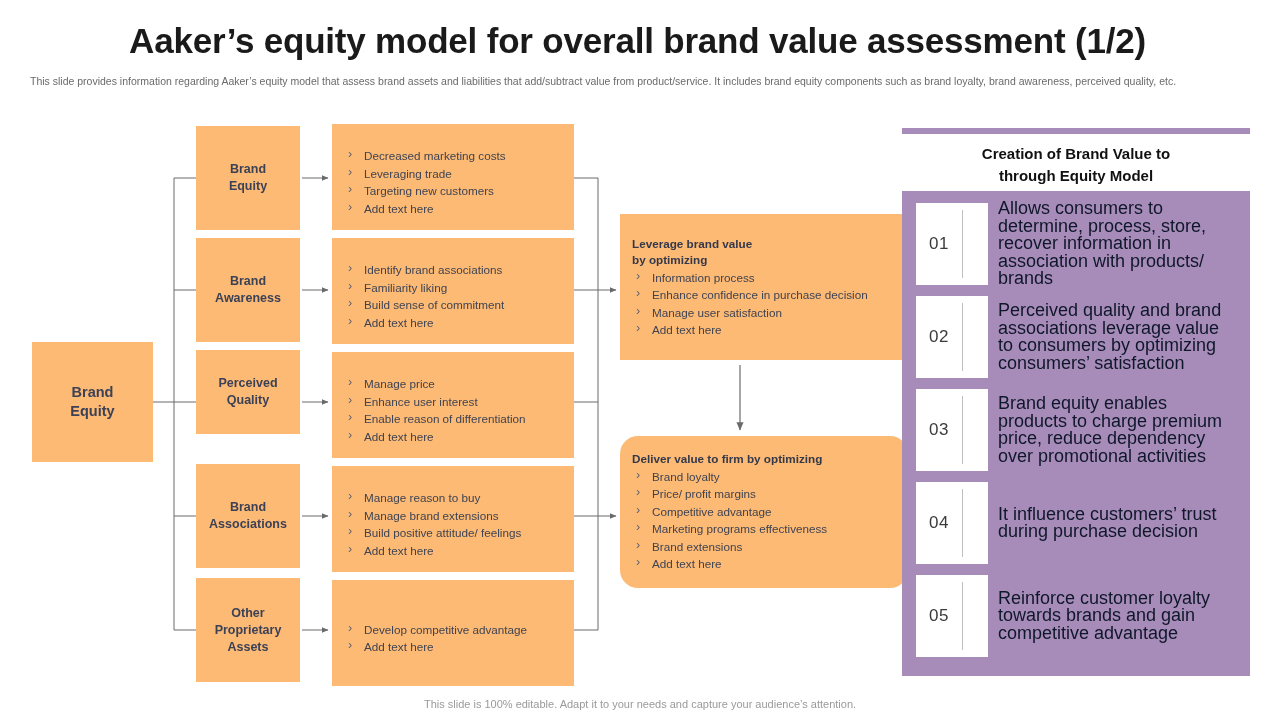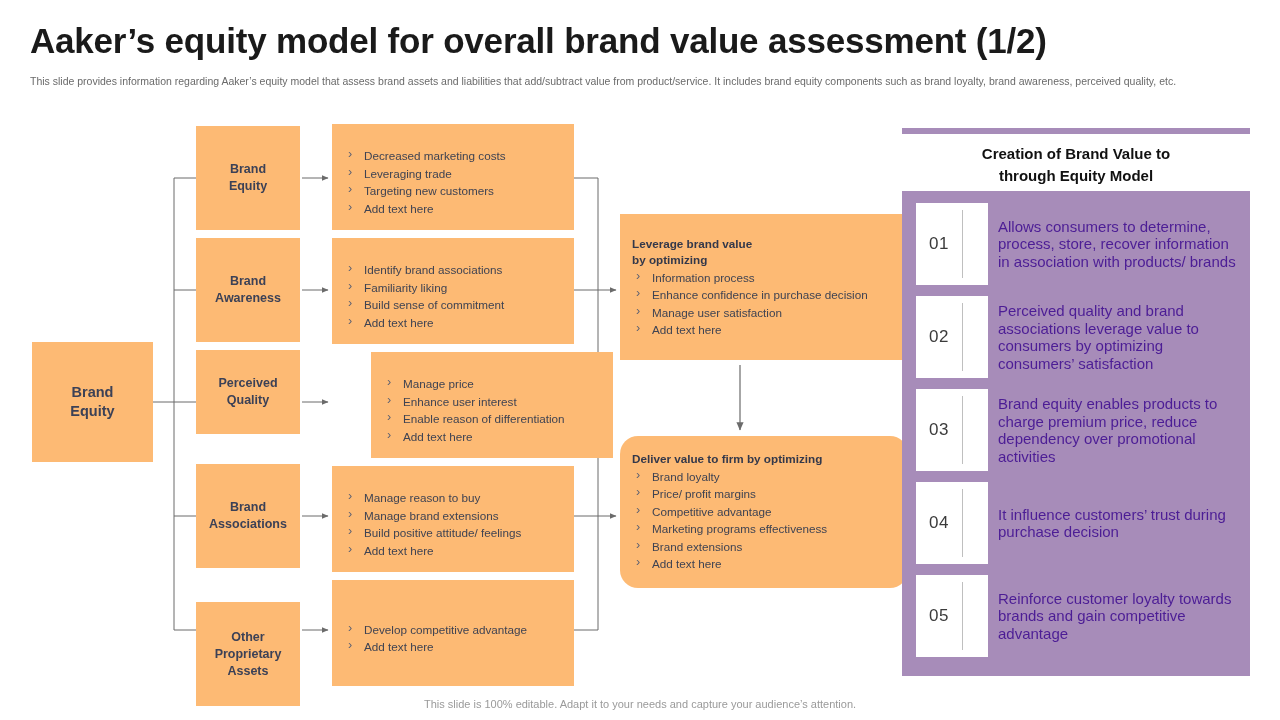--- a/index.html
+++ b/index.html
@@ -21,20 +21,21 @@
     position: absolute;
     left: 30px;
     top: 20px;
     width: 1215px;
     font-size: 35px;
     font-weight: bold;
     color: #1a1a1a;
     letter-spacing: -0.2px;
     line-height: 42px;
     white-space: nowrap;
+    text-align: center;
   }
   #slide-subtitle {
     position: absolute;
     left: 30px;
     top: 74px;
     width: 1200px;
     font-size: 10.5px;
     line-height: 14px;
     color: #6a6a6a;
   }
@@ -205,23 +206,23 @@
   .panel-item-divider {
     position: absolute;
     left: 46px;
     top: 7px;
     bottom: 7px;
     width: 1px;
     background: #bfbfbf;
   }
   .panel-item-text {
     flex: 1;
-    font-size: 15px;
+    font-size: 18px;
     line-height: 17.5px;
-    color: #4c1d95;
+    color: #0f172a;
     display: flex;
     align-items: center;
     padding-left: 10px;
     padding-right: 14px;
   }
 
   
   #footer-note {
     position: absolute;
     left: 0;
@@ -300,21 +301,21 @@
   <div class="box component-node" style="top:240px;height:84px;">
     <div class="node-label">
       <span>Perceived</span><br><span>Quality</span>
     </div>
   </div>
   <div class="box component-node" style="top:354px;height:104px;">
     <div class="node-label">
       <span>Brand</span><br><span>Associations</span>
     </div>
   </div>
-  <div class="box component-node" style="top:468px;height:104px;margin-top:24px;">
+  <div class="box component-node" style="top:468px;height:104px;">
     <div class="node-label">
       <span>Other</span><br><span>Proprietary</span><br><span>Assets</span>
     </div>
   </div>
 
   <div class="box detail-box" style="top:14px;height:106px;">
     <ul class="bullet-list">
       <li>Decreased marketing costs</li>
       <li>Leveraging trade</li>
       <li>Targeting new customers</li>
@@ -324,21 +325,21 @@
 
   <div class="box detail-box" style="top:128px;height:106px;">
     <ul class="bullet-list">
       <li>Identify brand associations</li>
       <li>Familiarity liking</li>
       <li>Build sense of commitment</li>
       <li>Add text here</li>
     </ul>
   </div>
 
-  <div class="box detail-box" style="top:242px;height:106px;margin-left:39px;">
+  <div class="box detail-box" style="top:242px;height:106px;">
     <ul class="bullet-list">
       <li>Manage price</li>
       <li>Enhance user interest</li>
       <li>Enable reason of differentiation</li>
       <li>Add text here</li>
     </ul>
   </div>
 
   <div class="box detail-box" style="top:356px;height:106px;">
     <ul class="bullet-list">

